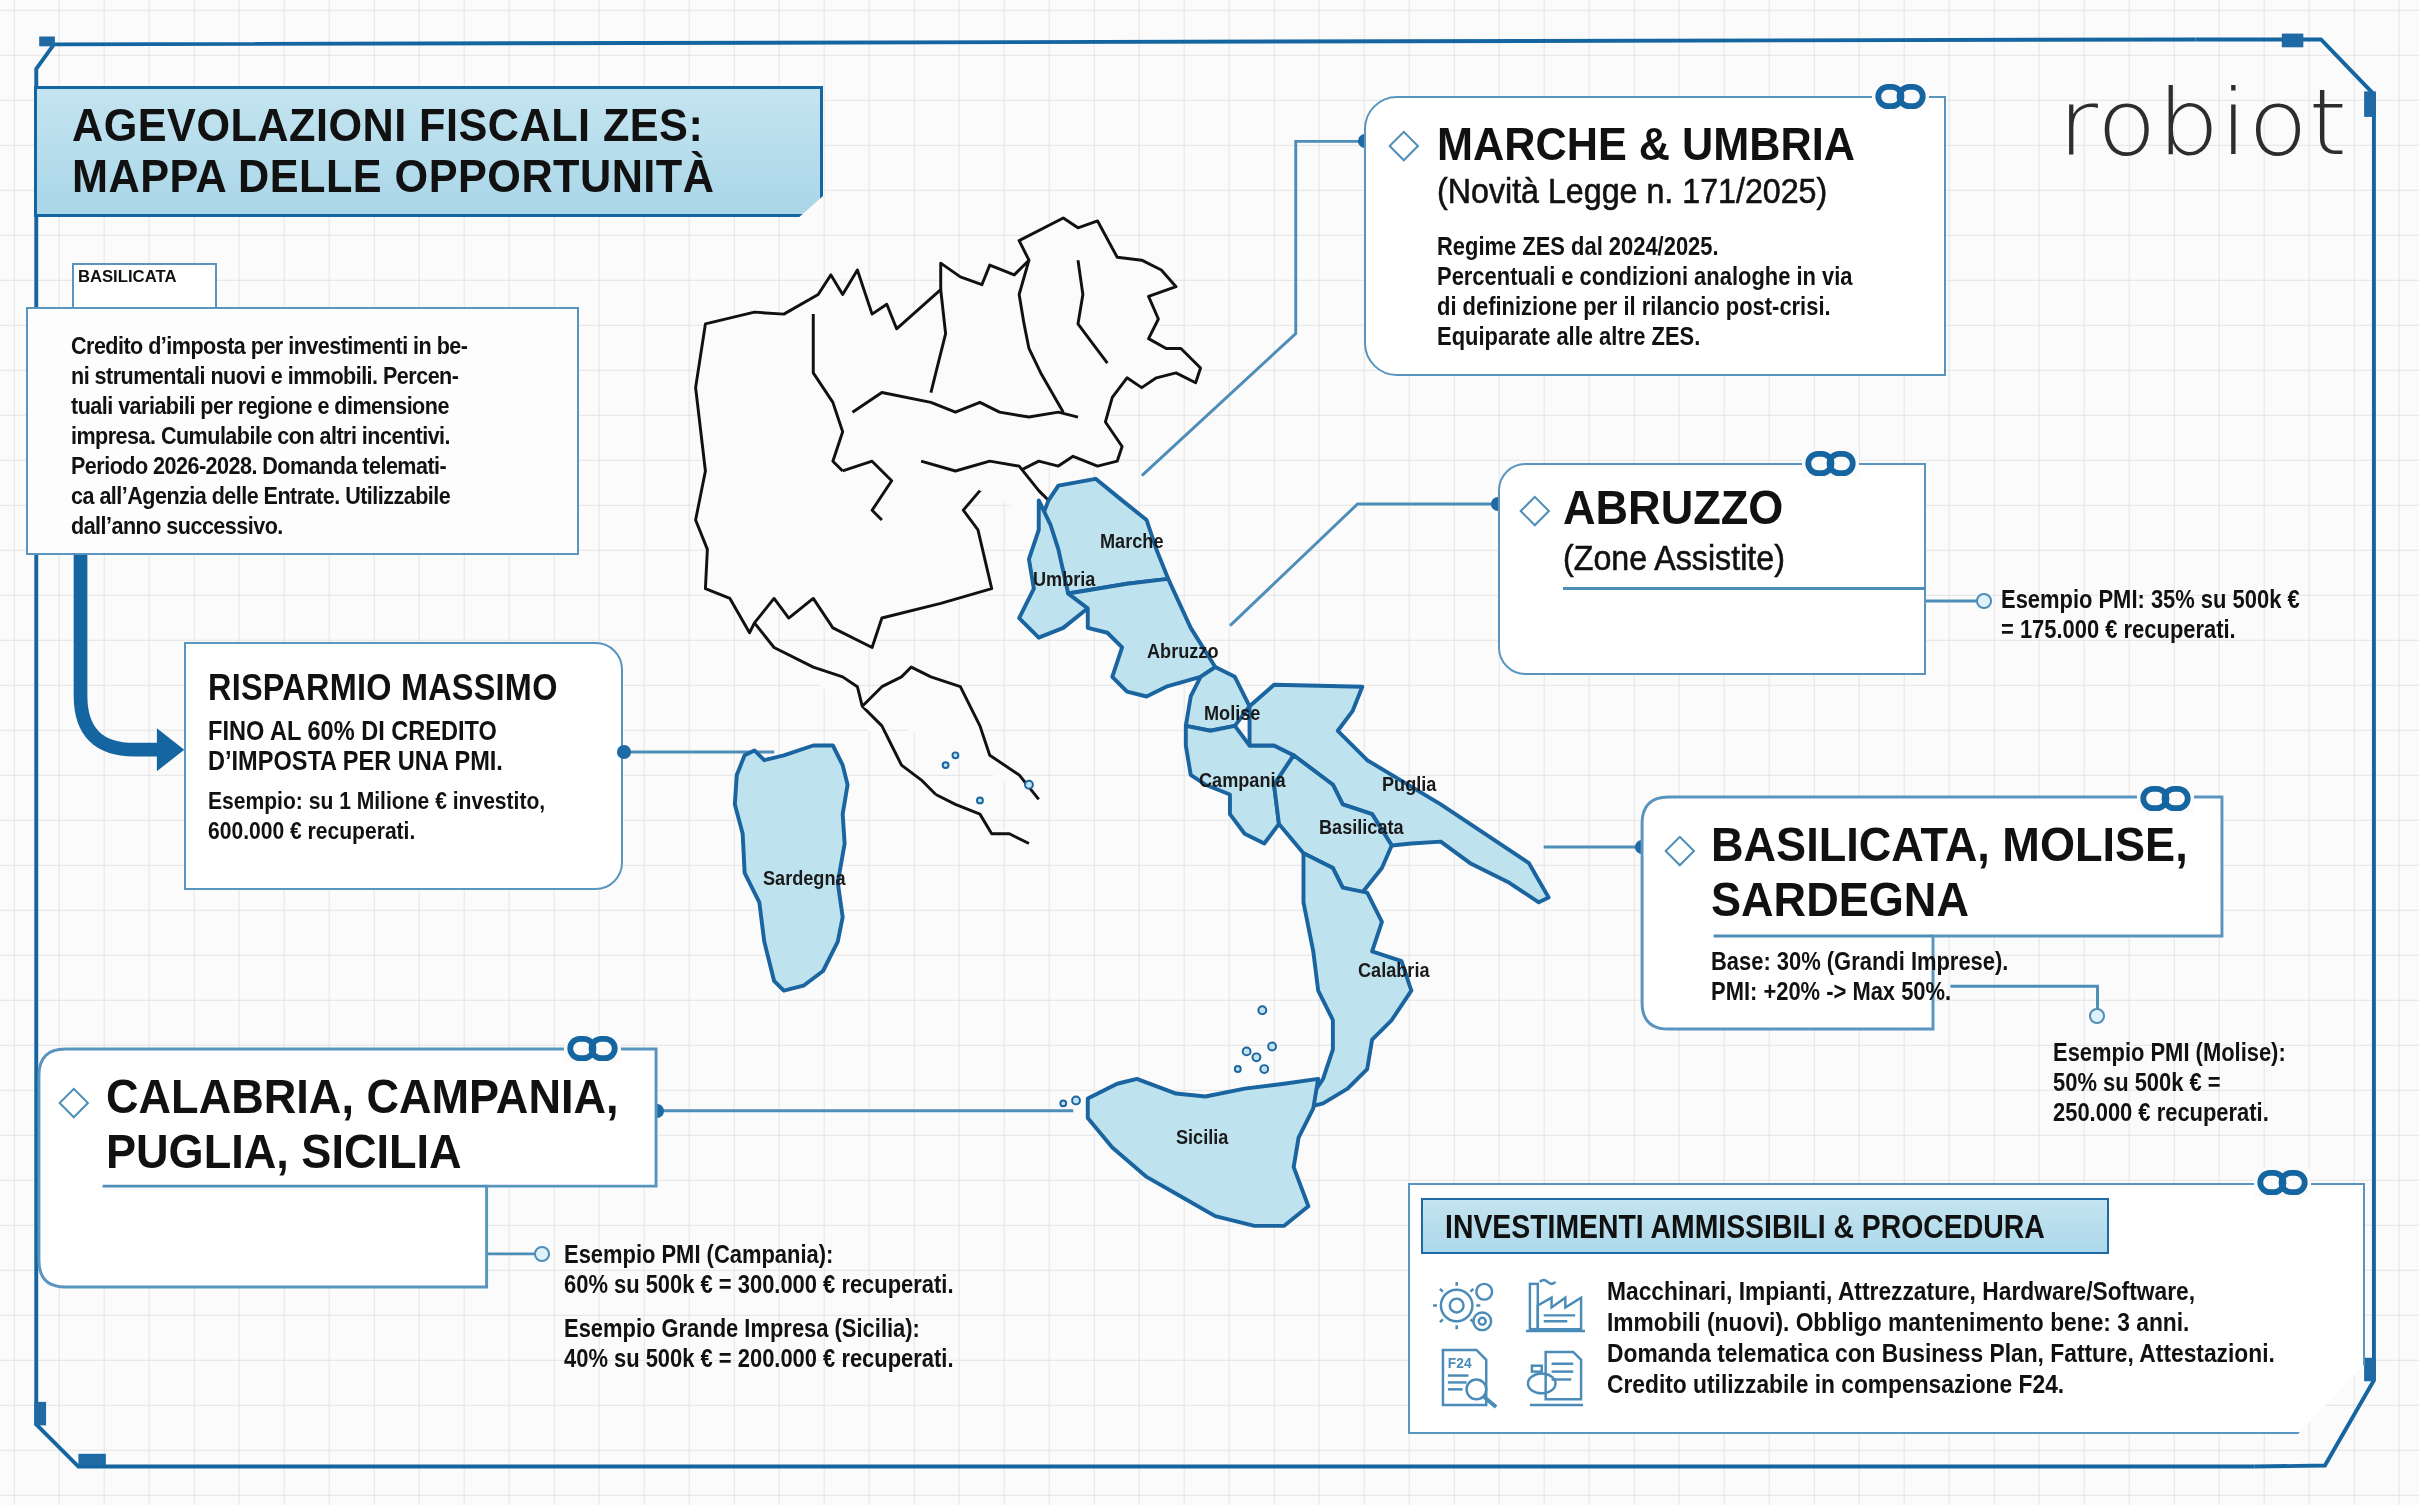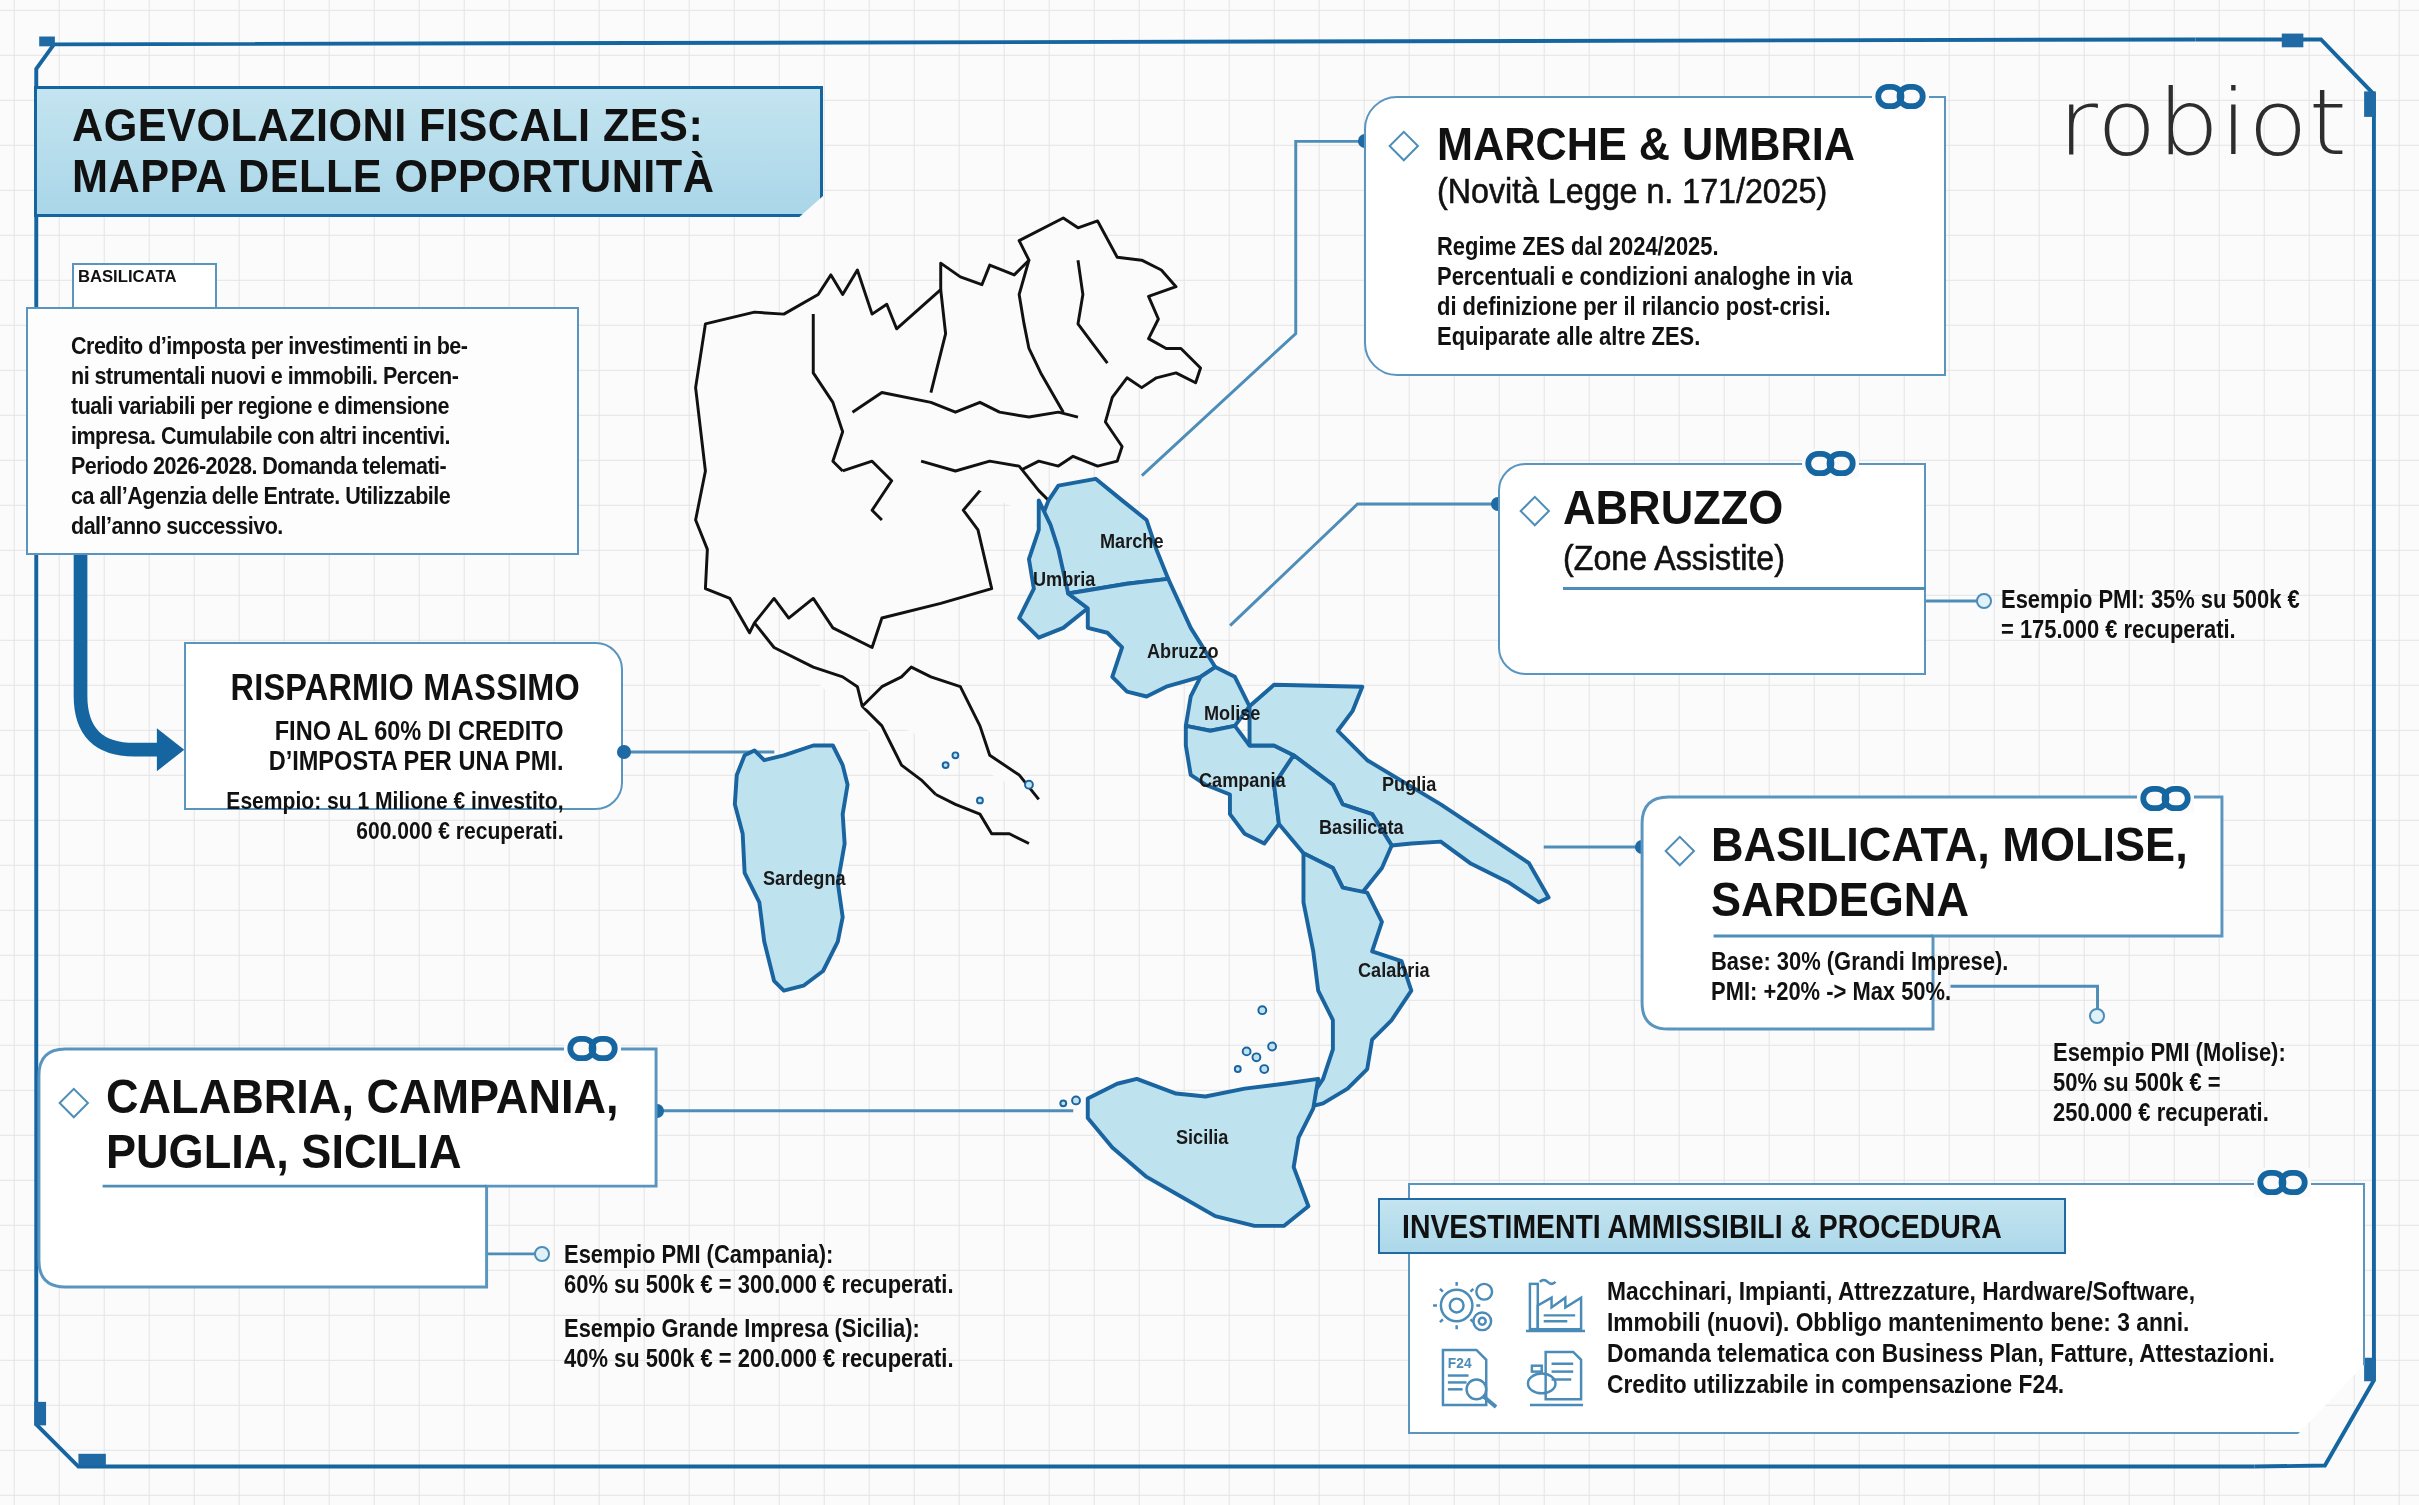--- a/index.html
+++ b/index.html
@@ -40,21 +40,21 @@
     background: #fdfdfd; border: 2.9px solid #5a95bf;
     padding: 21.6px 15.7px 0 43px;
   }
   .hl-box p { font-weight: 700; font-size: 24.5px; line-height: 30px; letter-spacing: -0.6px; transform: scaleX(0.88); transform-origin: left top; width: 568px; }
 
   .arrow-svg { left: 59px; top: 549px; }
 
   .card {
     background: #fff; border: 2.9px solid #5a95bf; border-radius: 27.4px;
   }
-  .ris-box { left: 184px; top: 642px; width: 439px; height: 168px; border-radius: 0 27.4px 27.4px 0; padding: 21.6px 0 0 21.6px; text-align: right; }
+  .ris-box { left: 184px; top: 642px; width: 439px; height: 248px; border-radius: 0 27.4px 27.4px 0; padding: 21.6px 0 0 21.6px; }
   .ris-box .h { font-weight: 700; font-size: 36px; line-height: 43px; letter-spacing: 0.3px; transform: scaleX(0.9); transform-origin: left; white-space: nowrap; }
   .ris-box .sub { margin-top: 7.8px; font-weight: 700; font-size: 27.4px; line-height: 30px; transform: scaleX(0.86); transform-origin: left; white-space: nowrap; }
   .ris-box .ex { margin-top: 9.8px; font-weight: 700; font-size: 24.5px; line-height: 30px; transform: scaleX(0.86); transform-origin: left; white-space: nowrap; }
 
   .region-title { font-weight: 700; white-space: nowrap; transform: scaleX(0.92); transform-origin: left; }
   .diamond {
     position: absolute; width: 21.6px; height: 21.6px; border: 2.9px solid #4e8db8; background: #fff;
     transform: rotate(45deg);
   }
   .dot { position: absolute; width: 13.7px; height: 13.7px; border-radius: 50%; background: #1f6aa5; }
@@ -64,21 +64,21 @@
 
   .marche-box { left: 1364px; top: 96px; width: 582px; height: 280px; border-radius: 33px 0 0 33px; padding-left: 13px; }
   .abr-box { left: 1498px; top: 463px; width: 428px; height: 212px; border-radius: 27.4px 0 0 27.4px; }
   .bas-box { left: 1642px; top: 797px; width: 583px; height: 233px; border-radius: 27.4px 0 0 27.4px; border: none; background: transparent; }
   .cal-box { left: 39px; top: 1049px; width: 617px; height: 204px; border: none; background: transparent; }
   .inv-box {
     left: 1408px; top: 1183px; width: 957px; height: 251px; background: #fff; border: 2.9px solid #5a95bf;
     clip-path: polygon(0 0, 100% 0, 100% 72%, 93% 100%, 0 100%);
   }
   .inv-head {
-    left: 1378px; top: 1198px; width: 688px; height: 56px;
+    left: 1421px; top: 1198px; width: 688px; height: 56px;
     background: linear-gradient(180deg, #c4e4f0, #acd8ea); border: 2.9px solid #1f6aa5;
     padding: 5.9px 0 0 21.6px; font-weight: 700; font-size: 33px; line-height: 41px; white-space: nowrap;
   }
   .inv-head span { display: inline-block; transform: scaleX(0.86); transform-origin: left; }
 
   .logo { left: 2058px; top: 78px; font-family: "DejaVu Sans", sans-serif; font-weight: 200; font-size: 90px; letter-spacing: 1px; color: #2d2d2d; line-height: 1; transform: scaleX(1.08); transform-origin: left; }
   .region-label { position: absolute; font-weight: 700; font-size: 20.6px; color: #1a1a1a; transform: scaleX(0.88); transform-origin: left; white-space: nowrap; }
 </style>
 </head>
 <body>

